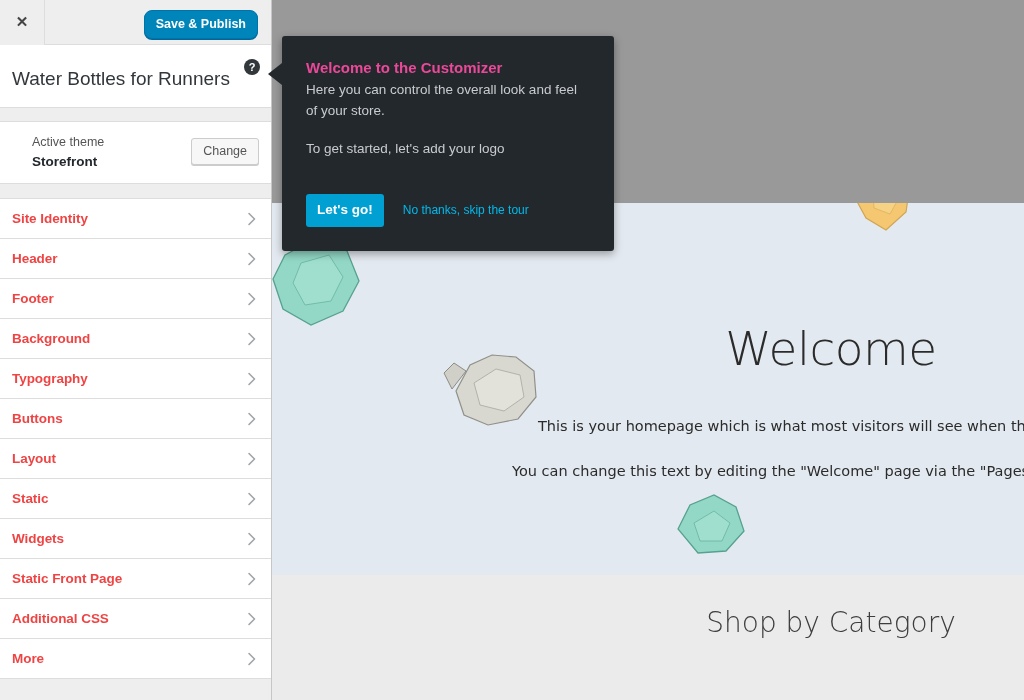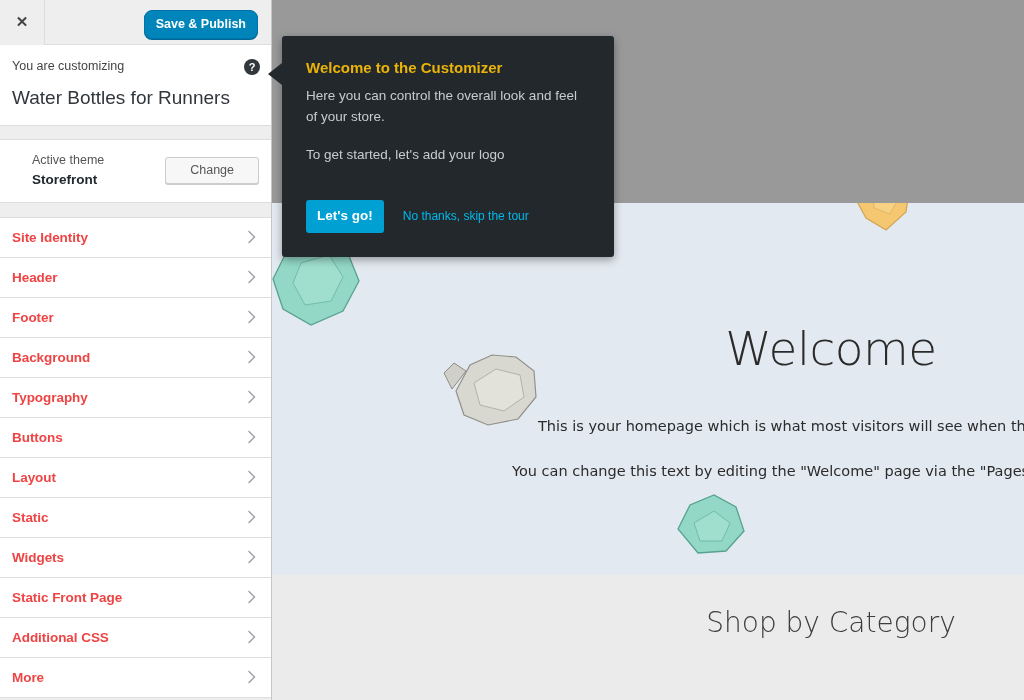--- a/index.html
+++ b/index.html
@@ -124,21 +124,21 @@
   }
   .sb-theme-txt { line-height: 1.45; margin-left: 20px; }
   .sb-theme-label { font-size: 12.5px; color: #555; }
   .sb-theme-name { font-size: 13.5px; color: #23282d; font-weight: bold; margin-top: 1px; }
   .sb-change {
     background: #f7f7f7;
     border: 1px solid #ccc;
     border-radius: 3px;
     color: #555;
     font-size: 12.5px;
-    padding: 5px 24px 6px;
+    padding: 5px 11px 6px;
     cursor: pointer;
     box-shadow: 0 1px 0 #ccc;
     font-family: "Liberation Sans", sans-serif;
   }
 
   .sb-gap2 { height: 14px; background: #eeeeee; }
 
   .sb-list { background: #fff; border-top: 1px solid #dddddd; }
   .sb-item {
     height: 40px;
@@ -254,25 +254,25 @@
     content: "";
     position: absolute;
     left: -14px;
     top: 27px;
     width: 0; height: 0;
     border-top: 11px solid transparent;
     border-bottom: 11px solid transparent;
     border-right: 14px solid #23282d;
   }
   .tip-title {
-    color: #eab308;
+    color: #ec4899;
     font-size: 15px;
     font-weight: bold;
     line-height: 1.3;
-    margin-bottom: 7px;
+    margin-bottom: 1px;
   }
   .tip-p {
     color: #c9ccce;
     font-size: 13.5px;
     line-height: 1.62;
     margin-bottom: 16px;
   }
   .tip-p.last { margin-bottom: 34px; }
   .tip-actions { display: flex; align-items: center; }
   .tip-btn {
@@ -354,21 +354,20 @@
   </div>
 
   <div id="sidebar">
 
     <div class="sb-topbar">
       <div class="sb-close">✕</div>
       <button class="sb-save">Save &amp; Publish</button>
     </div>
 
     <div class="sb-info">
-      <div class="sb-info-eyebrow">You are customizing</div>
       <div class="sb-info-title">Water Bottles for Runners</div>
       <div class="sb-help">?</div>
     </div>
 
     <div class="sb-gap"></div>
 
     <div class="sb-theme">
       <div class="sb-theme-txt">
         <div class="sb-theme-label">Active theme</div>
         <div class="sb-theme-name">Storefront</div>

